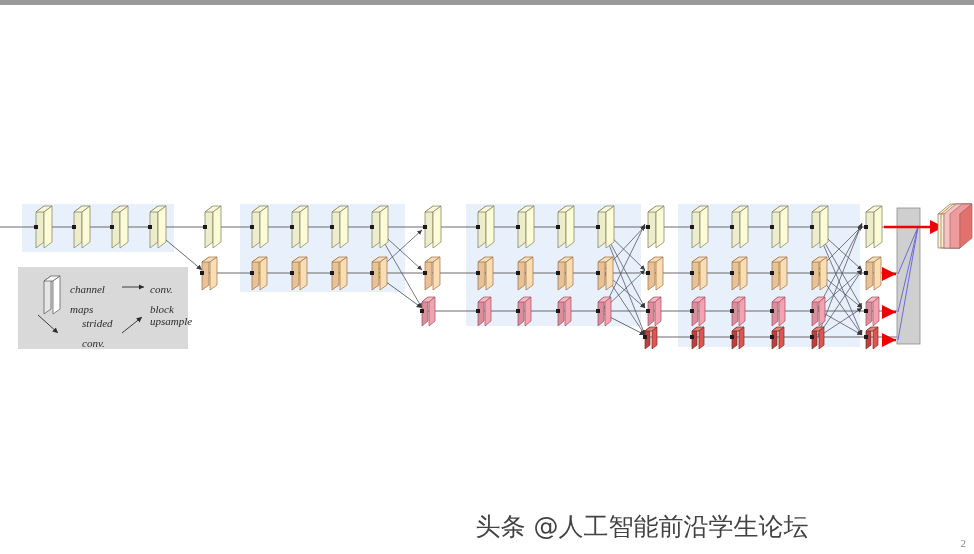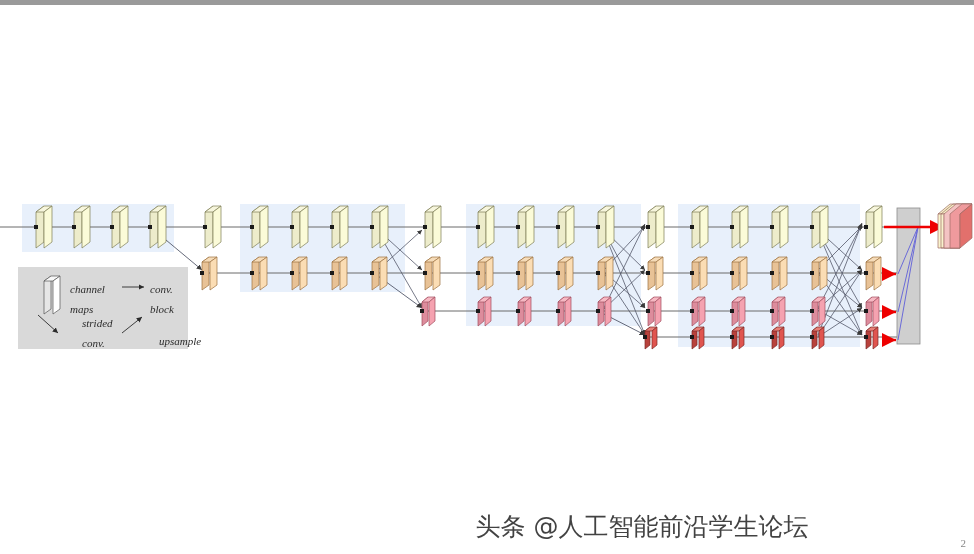--- a/index.html
+++ b/index.html
@@ -37,21 +37,21 @@
   .lg-text{
     position:absolute;
     font-family:"Liberation Serif", serif;
     font-size:11px;color:#2b2b2b;
     line-height:20px;
     font-style:italic;
   }
   #lg-channel{left:52px;top:12px;width:60px;}
   #lg-conv{left:132px;top:12px;width:48px;}
   #lg-strided{left:52px;top:46px;width:60px;margin-left:12px;}
-  #lg-upsample{left:132px;top:64px;width:60px;text-align:center;}
+  #lg-upsample{left:132px;top:44px;width:60px;}
   #watermark{
     position:absolute;left:0;top:505px;width:974px;
     text-align:center;padding-right:0px;
     font-family:"DejaVu Sans", sans-serif;
     font-size:25px;color:#333333;
     opacity:0.92;
     white-space:nowrap;
   }
   #watermark span{display:inline-block;transform:translateX(155px);}
   #pagenum{

